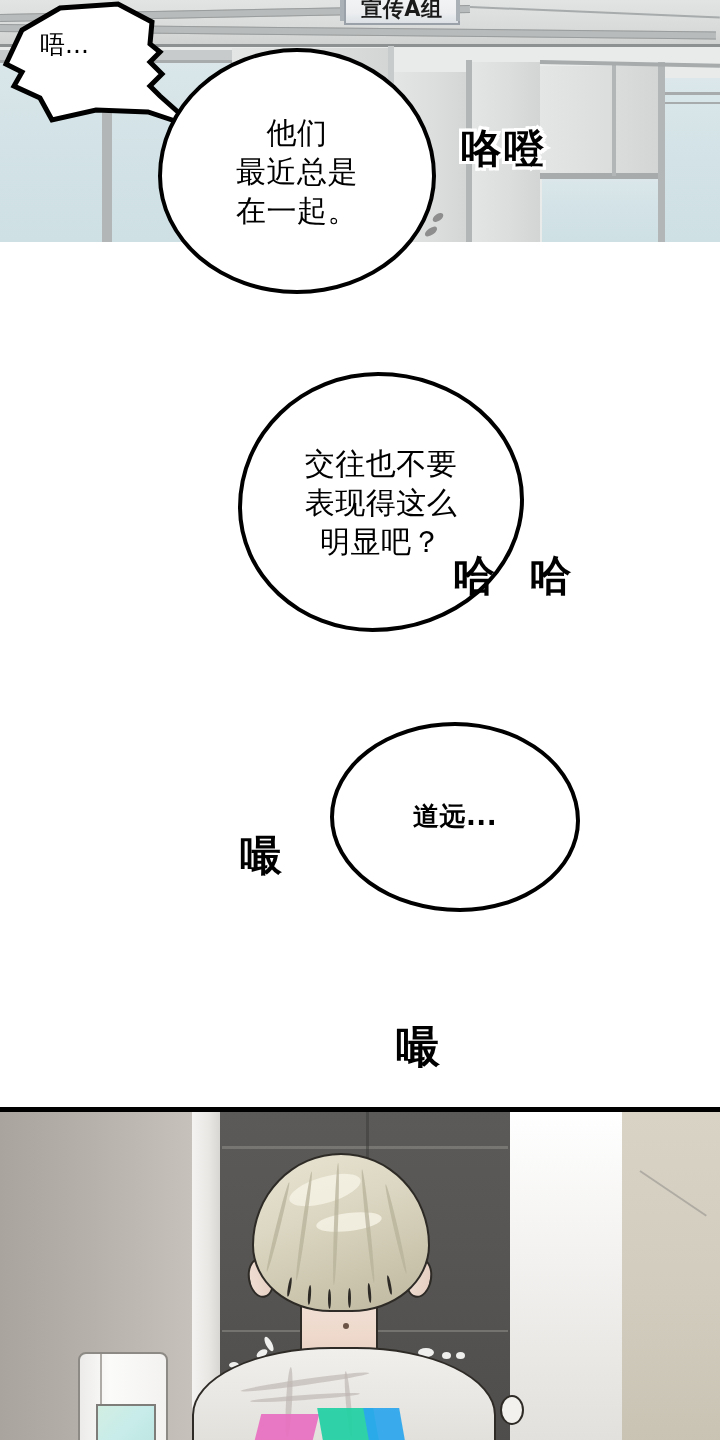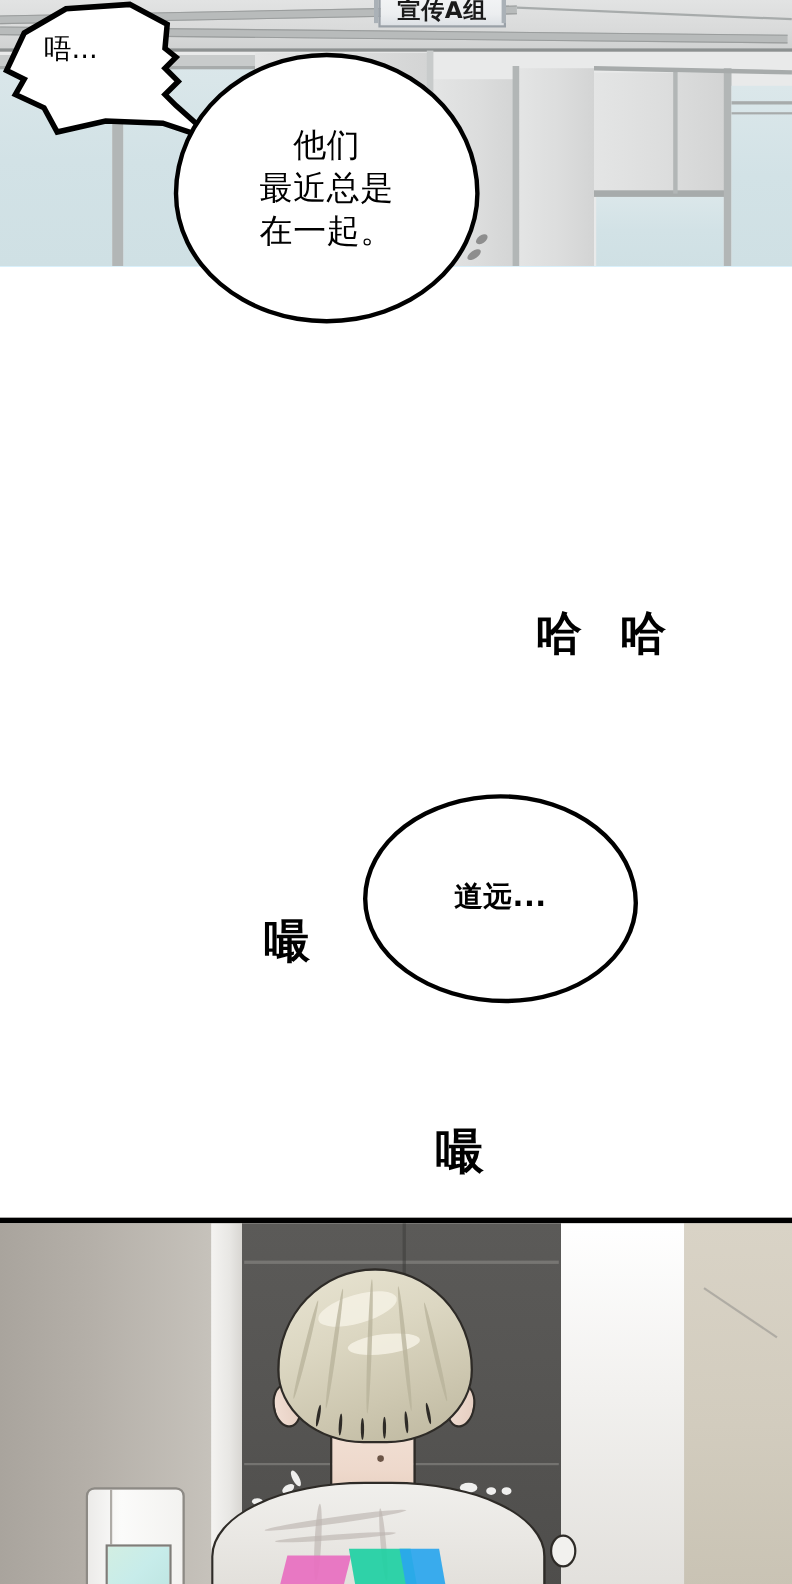--- a/index.html
+++ b/index.html
@@ -183,21 +183,21 @@
     z-index: 35;
   }
   .sfx-outlined {
     -webkit-text-stroke: 6px #ffffff;
     paint-order: stroke fill;
     text-shadow:
       2px 0 0 #fff, -2px 0 0 #fff, 0 2px 0 #fff, 0 -2px 0 #fff,
       3px 3px 0 #fff, -3px 3px 0 #fff, 3px -3px 0 #fff, -3px -3px 0 #fff;
   }
   #sfx-kedeng { left:461px; top:121px; font-size:40px; }
-  #sfx-haha   { left:487px; top:548px; font-size:42px; letter-spacing:10px; }
+  #sfx-haha   { left:453px; top:548px; font-size:42px; letter-spacing:10px; }
   #sfx-zuo-1  { left:240px; top:828px; font-size:42px; }
   #sfx-zuo-2  { left:396px; top:1018px; font-size:44px; }
   #sfx-duosuo { left:489px; top:1258px; font-size:40px; letter-spacing:6px; }
 
   
   #sign-board {
     position:absolute; left:344px; top:-13px; width:112px; height:34px;
     background: linear-gradient(180deg,#f6f7f8 0%, #eceef0 70%, #dde1e5 100%);
     border: 2px solid #9aa1a8;
     display:flex; align-items:flex-end; justify-content:center;
@@ -248,29 +248,35 @@
     <div class="sign-bracket" style="left:340px;"></div>
     <div class="sign-bracket" style="left:456px;"></div>
     <div id="sign-board">
       <span class="sign-text">宣传A组</span>
     </div>
 
     <div class="abs" style="left:432px; top:214px; width:12px; height:7px; background:#8e8e8e; border-radius:50%; transform:rotate(-35deg);"></div>
     <div class="abs" style="left:424px; top:228px; width:14px; height:7px; background:#8e8e8e; border-radius:50%; transform:rotate(-35deg);"></div>
   </div>
 
+  <div class="sfx sfx-outlined" id="sfx-kedeng">咯噔</div>
 
   <div class="bubble" id="bubble-1">
     <span class="bubble-text">他们
 最近总是
 在一起。</span>
   </div>
 
   <div class="abs" style="left:0; top:242px; width:720px; height:865px; background:#ffffff;"></div>
 
+  <div class="bubble" id="bubble-2">
+    <span class="bubble-text">交往也不要
+表现得这么
+明显吧？</span>
+  </div>
   <div class="sfx" id="sfx-haha">哈 哈</div>
 
   <div class="bubble" id="bubble-3">
     <span class="bubble-text">道远...</span>
   </div>
   <div class="sfx" id="sfx-zuo-1">嘬</div>
   <div class="sfx" id="sfx-zuo-2">嘬</div>
 
   <div class="panel" id="panel-bottom">
     <div class="bp-wall-left"></div>

